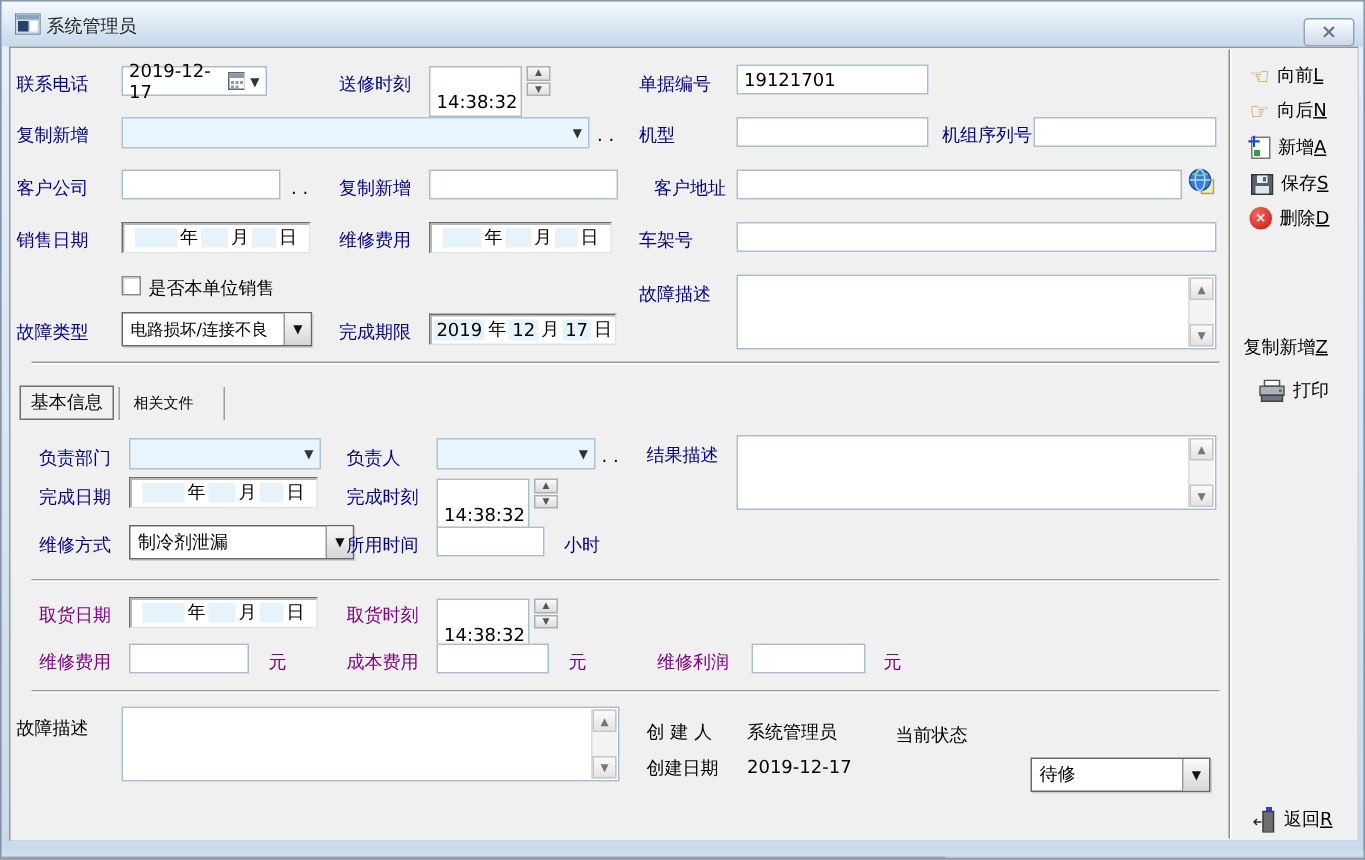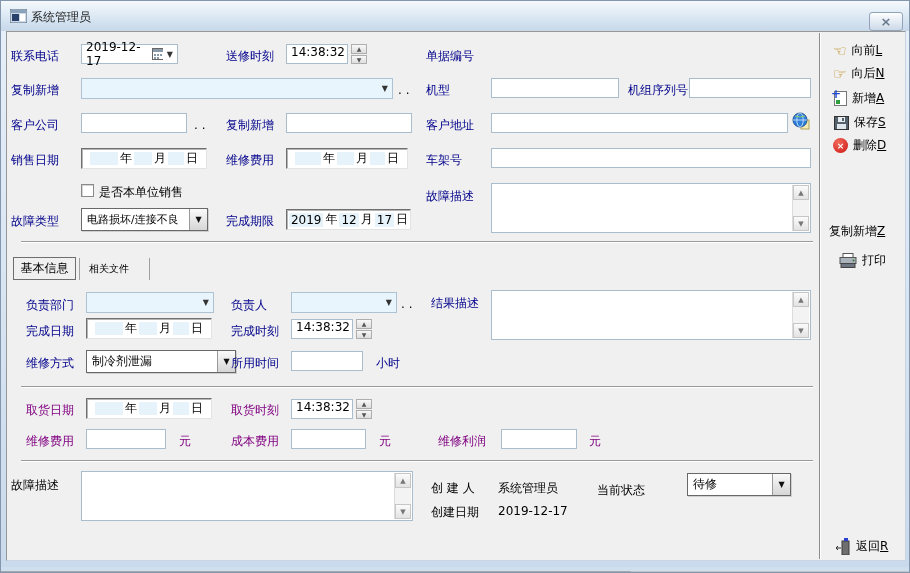--- a/index.html
+++ b/index.html
@@ -42,21 +42,21 @@
     font-size:8px;color:#111;}
   
   .dfield{position:absolute;height:21px;background:#fff;border:1px solid;
     border-color:#6f6f6f #e3e3e3 #e3e3e3 #6f6f6f;box-shadow:inset 1px 1px 0 #b5b5b5;
     display:flex;align-items:center;justify-content:center;font-size:12px;color:#000;gap:2px;}
   .seg{display:inline-block;background:#e6f3fb;height:13px;}
   .num{background:#e6f3fb;padding:0 2px;}
   
   .spinwrap{position:absolute;display:flex;height:20px;}
   .spintxt{width:62px;background:#fff;border:1px solid #a9bdcd;font-size:12px;color:#000;
-    padding:0 4px;}
+    padding:16px 4px;}
   .spincol{width:16px;margin-left:3px;display:flex;flex-direction:column;gap:1px;}
   .spinbtn{flex:1;background:linear-gradient(#f8f8f8,#dddddd);border:1px solid #aeaeae;
     font-size:6px;color:#555;display:flex;align-items:center;justify-content:center;}
   
   .dpick{position:absolute;height:20px;background:#fff;border:1px solid #a9bdcd;
     display:flex;align-items:center;font-size:12px;color:#000;padding:0 4px;gap:4px;}
   .dpick .arr{font-size:8px;color:#333;}
   
   .tarea{position:absolute;background:#fff;border:1px solid #a9bdcd;}
   .fscroll{position:absolute;right:1px;top:1px;bottom:1px;width:17px;background:#f3f3f3;
@@ -119,38 +119,39 @@
   </div>
   <div class="lbl" style="left:225px;top:47px">送修时刻</div>
   <div class="spinwrap" style="left:285px;top:43px">
     <div class="spintxt">14:38:32</div>
     <div class="spincol">
       <div class="spinbtn">▲</div>
       <div class="spinbtn">▼</div>
     </div>
   </div>
   <div class="lbl" style="left:425px;top:47px">单据编号</div>
+  <input class="txt" style="left: 490px; top: 42px; width: 128px;" value="19121701">
 
   <div class="lbl" style="left:10px;top:81px">复制新增</div>
   <div class="combo-flat" style="left:80px;top:77px;width:312px">
     <span></span>
     <span class="arr">▼</span>
   </div>
   <div class="lbl bk" style="left:397px;top:82px">. .</div>
   <div class="lbl" style="left:425px;top:81px">机型</div>
   <input class="txt" style="left: 490px; top: 77px; width: 128px;">
   <div class="lbl" style="left:627px;top:81px">机组序列号</div>
   <input class="txt" style="left: 688px; top: 77px; width: 122px;">
 
   <div class="lbl" style="left:10px;top:116px">客户公司</div>
   <input class="txt" style="left: 80px; top: 112px; width: 106px;">
   <div class="lbl bk" style="left:193px;top:117px">. .</div>
   <div class="lbl" style="left:225px;top:116px">复制新增</div>
   <input class="txt" style="left: 285px; top: 112px; width: 126px;">
-  <div class="lbl" style="left:425px;top:116px">客户地址</div>
+  <div class="lbl" style="left:435px;top:116px">客户地址</div>
   <input class="txt" style="left: 490px; top: 112px; width: 297px;">
   <svg class="abs" style="left:791px;top:111px" width="18" height="18">
     <rect x="9" y="8" width="8" height="9" fill="#f4e9b0" stroke="#b2a55a"></rect>
     <circle cx="8" cy="8" r="7" fill="#2f7fdd" stroke="#1b4f90"></circle>
     <ellipse cx="8" cy="8" rx="3.2" ry="7" fill="none" stroke="#bcd8f4"></ellipse>
     <line x1="1" y1="8" x2="15" y2="8" stroke="#bcd8f4"></line>
     <path d="M3 4 Q8 6 13 4" fill="none" stroke="#8fce6e"></path>
   </svg>
 
   <div class="lbl" style="left:10px;top:151px">销售日期</div>
@@ -289,21 +290,21 @@
     <div class="fscroll">
       <div class="sbtn">▲</div>
       <div class="sbtn">▼</div>
     </div>
   </div>
   <div class="lbl bk" style="left:430px;top:479px">创 建 人</div>
   <div class="lbl bk" style="left:497px;top:479px">系统管理员</div>
   <div class="lbl bk" style="left:430px;top:503px">创建日期</div>
   <div class="lbl bk" style="left:497px;top:503px">2019-12-17</div>
   <div class="lbl bk" style="left:596px;top:481px">当前状态</div>
-  <div class="combo-3d" style="left:686px;top:472px;width:104px">
+  <div class="combo-3d" style="left:686px;top:504px;width:120px">
     <span>待修</span>
     <span class="btn3">▼</span>
   </div>
 
   <div class="sidebtn" style="left:832px;top:41px">
     <span class="hand">☜</span>
     <span><span>向前</span><span class="mn">L</span></span>
   </div>
   <div class="sidebtn" style="left:832px;top:64px">
     <span class="hand">☞</span>

